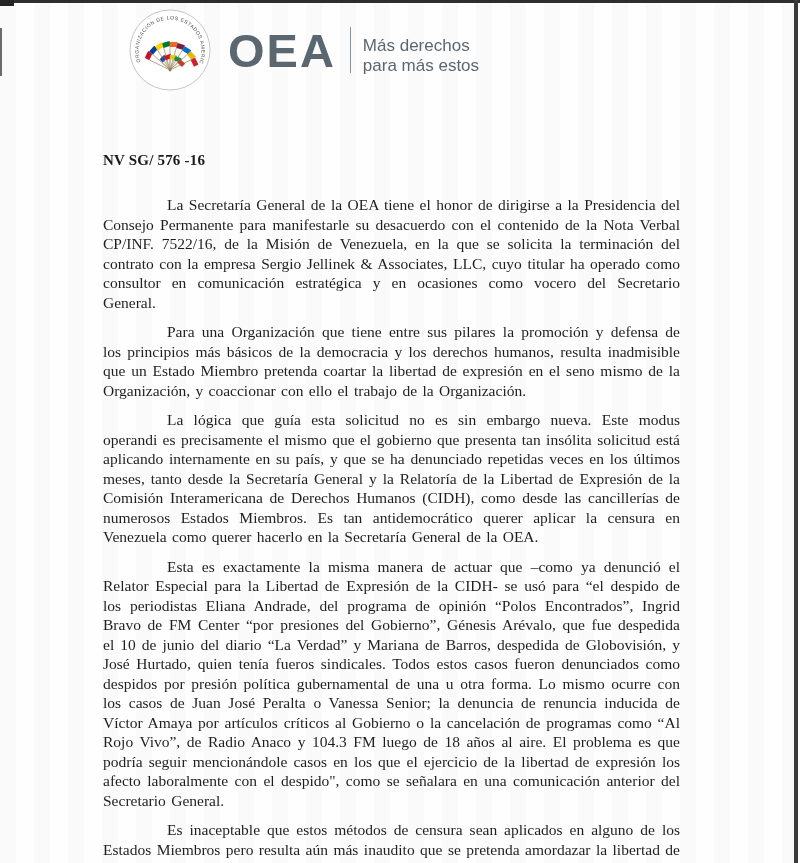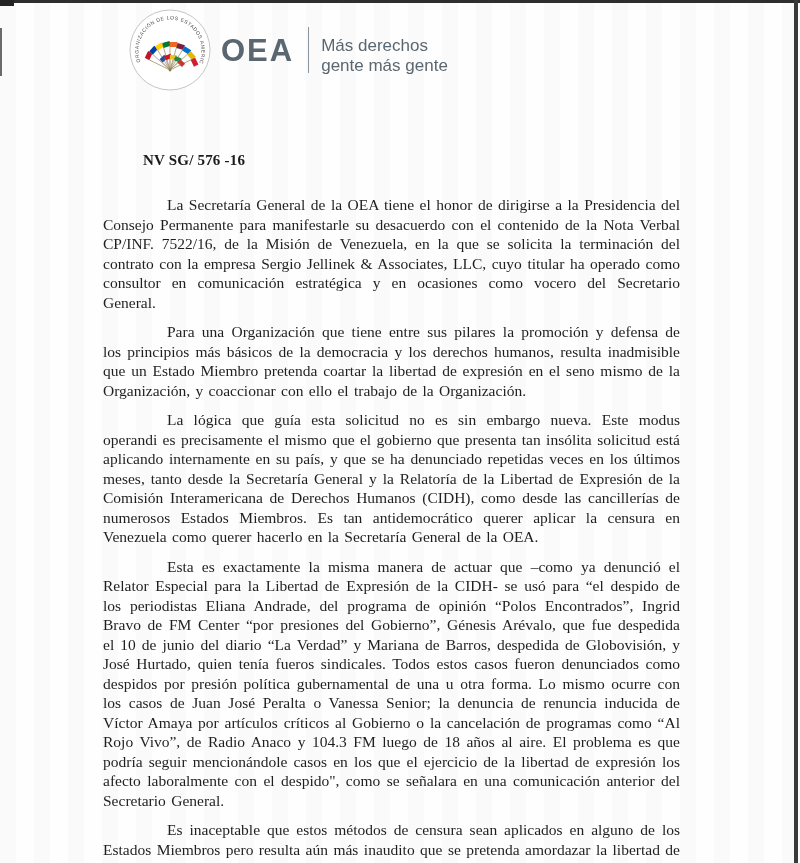--- a/index.html
+++ b/index.html
@@ -29,23 +29,23 @@
   
   .logo {
     position: absolute;
     top: 8px;
     left: 128px;
     display: flex;
     align-items: center;
   }
   .seal-svg { display:block; }
   .logo-acronym {
-    margin-left: 9px;
+    margin-left: 16px;
     font-family: "Liberation Sans", sans-serif;
-    font-size: 31px;
+    font-size: 47px;
     font-weight: 600;
     letter-spacing: 2px;
     color: #5b6770;
     line-height: 1;
   }
   .logo-divider {
     width: 1px;
     height: 46px;
     background: #8a949c;
     margin: 0 12px 0 14px;
@@ -60,21 +60,20 @@
 
   
   .reference {
     position: absolute;
     top: 152px;
     left: 103px;
     font-size: 15px;
     font-weight: bold;
     color: #1a1a1a;
     letter-spacing: 0.2px;
-    margin-left: 40px;
   }
 
   
   .body-text {
     position: absolute;
     top: 195px;
     left: 103px;
     width: 577px;
     color: #1f1f1f;
     font-size: 15.5px;
@@ -165,21 +164,21 @@
             <line x1="42" y1="62" x2="42" y2="48" stroke="#a08c62" stroke-width="0.6"></line>
             <rect x="42" y="47" width="6.5" height="4.5" fill="#c43a2f"></rect>
           </g>
         <circle cx="42" cy="62" r="1.4" fill="#8a7a55"></circle>
       </g>
     </svg>
     <div class="logo-acronym">OEA</div>
     <div class="logo-divider"></div>
     <div class="logo-tagline">
       <div>Más derechos</div>
-      <div>gente más gente</div>
+      <div>para más estos</div>
     </div>
   </header>
 
   <div class="reference">NV SG/ 576 -16</div>
 
   <main class="body-text">
     <p>La Secretaría General de la OEA tiene el honor de dirigirse a la Presidencia del Consejo Permanente para manifestarle su desacuerdo con el contenido de la Nota Verbal CP/INF. 7522/16, de la Misión de Venezuela, en la que se solicita la terminación del contrato con la empresa Sergio Jellinek &amp; Associates, LLC, cuyo titular ha operado como consultor en comunicación estratégica y en ocasiones como vocero del Secretario General.</p>
     <p>Para una Organización que tiene entre sus pilares la promoción y defensa de los principios más básicos de la democracia y los derechos humanos, resulta inadmisible que un Estado Miembro pretenda coartar la libertad de expresión en el seno mismo de la Organización, y coaccionar con ello el trabajo de la Organización.</p>
     <p>La lógica que guía esta solicitud no es sin embargo nueva. Este modus operandi es precisamente el mismo que el gobierno que presenta tan insólita solicitud está aplicando internamente en su país, y que se ha denunciado repetidas veces en los últimos meses, tanto desde la Secretaría General y la Relatoría de la Libertad de Expresión de la Comisión Interamericana de Derechos Humanos (CIDH), como desde las cancillerías de numerosos Estados Miembros. Es tan antidemocrático querer aplicar la censura en Venezuela como querer hacerlo en la Secretaría General de la OEA.</p>
     <p>Esta es exactamente la misma manera de actuar que –como ya denunció el Relator Especial para la Libertad de Expresión de la CIDH- se usó para “el despido de los periodistas Eliana Andrade, del programa de opinión “Polos Encontrados”, Ingrid Bravo de FM Center “por presiones del Gobierno”, Génesis Arévalo, que fue despedida el 10 de junio del diario “La Verdad” y Mariana de Barros, despedida de Globovisión, y José Hurtado, quien tenía fueros sindicales. Todos estos casos fueron denunciados como despidos por presión política gubernamental de una u otra forma. Lo mismo ocurre con los casos de Juan José Peralta o Vanessa Senior; la denuncia de renuncia inducida de Víctor Amaya por artículos críticos al Gobierno o la cancelación de programas como “Al Rojo Vivo”, de Radio Anaco y 104.3 FM luego de 18 años al aire. El problema es que podría seguir mencionándole casos en los que el ejercicio de la libertad de expresión los afecto laboralmente con el despido", como se señalara en una comunicación anterior del Secretario General.</p>

